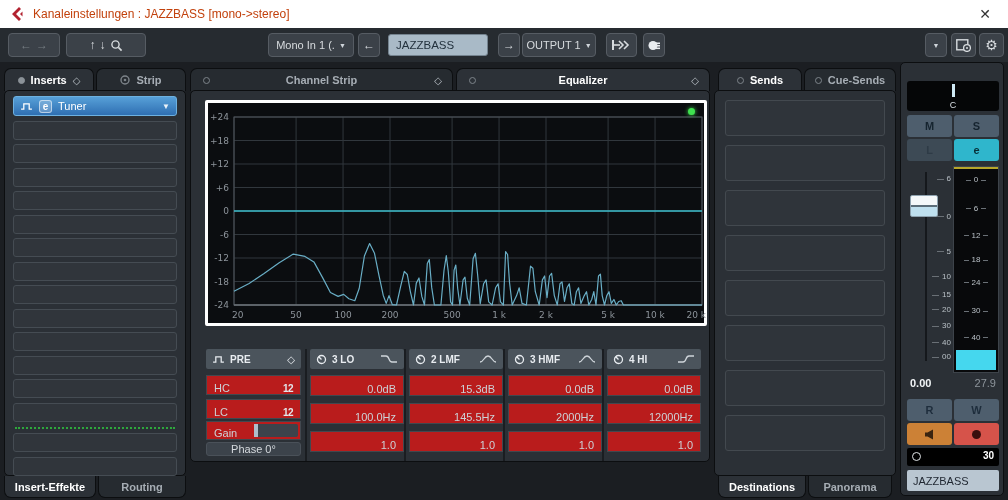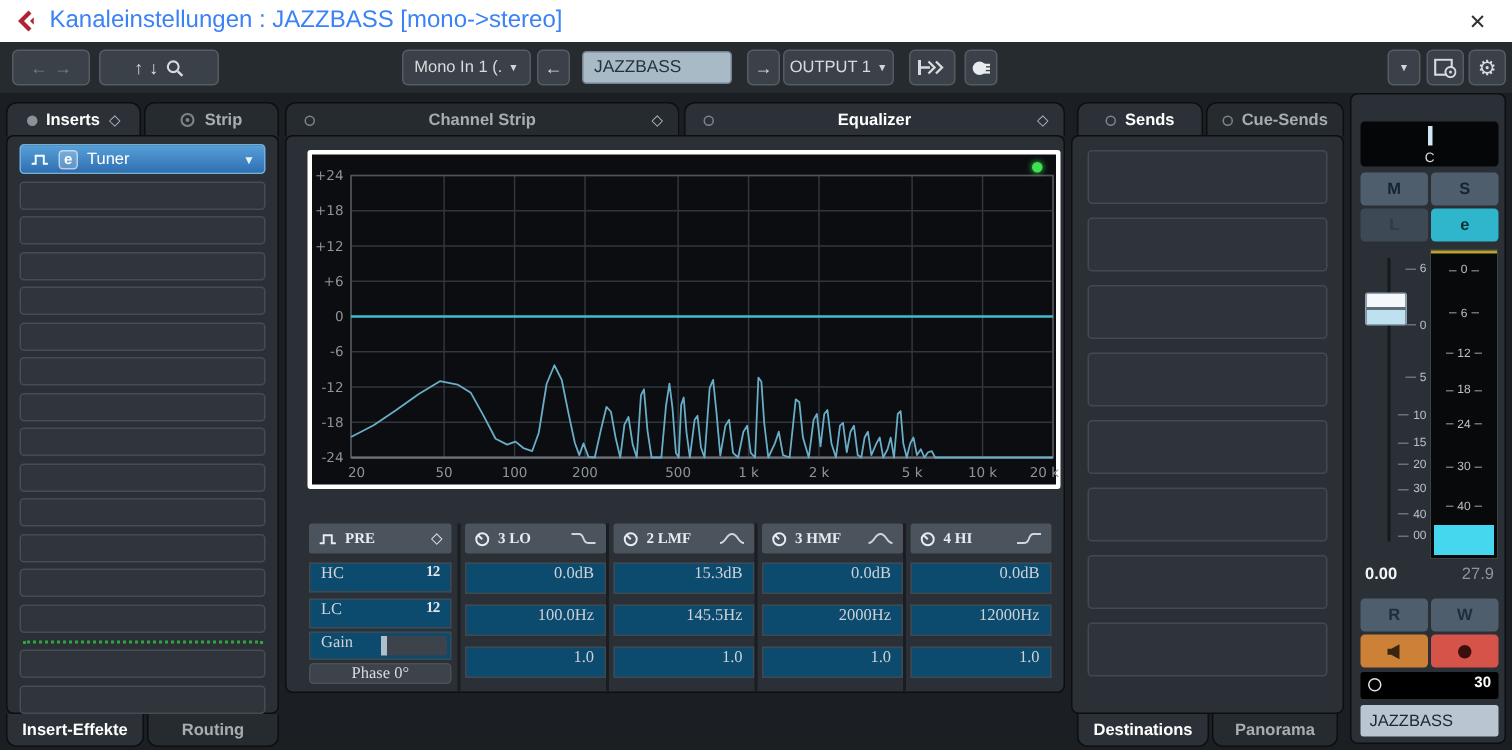--- a/index.html
+++ b/index.html
@@ -2,21 +2,21 @@
 <html><head>
 <meta charset="utf-8">
 <style>
   * { margin:0; padding:0; box-sizing:border-box; user-select:none; cursor:default; }
   html,body { width:1008px; height:500px; overflow:hidden; background:#1b1e22;
               font-family:"Liberation Sans","DejaVu Sans",sans-serif; }
 
   
   #titlebar { position:absolute; left:0; top:0; width:1008px; height:28px; background:#ffffff;
               display:flex; align-items:center; }
-  #title-text { font-size:16px; color:#3b82f6; margin-left:8px; }
+  #title-text { font-size:12px; color:#c2410c; margin-left:8px; }
   #close-btn { position:absolute; right:0; top:0; width:46px; height:28px; display:flex;
                align-items:center; justify-content:center; font-size:14px; color:#333; }
   #app-icon { margin-left:9px; }
 
   
   #toolbar { position:absolute; left:0; top:28px; width:1008px; height:34px; background:#262b30; }
   .tbtn { position:absolute; top:5px; height:24px; background:#3b4148; border:1px solid #565c63;
           border-radius:4px; display:flex; align-items:center; justify-content:center;
           color:#d7dbde; font-size:12px; gap:4px; }
   .tbtn .dim { color:#767d83; }
@@ -67,26 +67,26 @@
                border-radius:3px; }
 
   
   #eq-widget { position:absolute; left:14px; top:9px; width:502px; height:226px; background:#0b0d10;
                border:3px solid #ffffff; border-radius:2px; }
   #eq-active-dot { position:absolute; right:9px; top:5px; width:7px; height:7px; border-radius:50%;
                    background:#3fe04f; box-shadow:0 0 4px #3fe04f; }
 
   
   #bands { position:absolute; left:14px; top:258px; width:492px; height:112px; }
-  .col { position:absolute; top:0; height:112px;font-family:Liberation Serif, serif; }
+  .col { position:absolute; top:0; height:112px; }
   .band-header { position:absolute; left:0; right:0; top:0; height:20px; background:#4b545c;
                  border-radius:2px; display:flex; align-items:center; gap:5px; padding:0 6px;
                  color:#e8ecf0; font-size:10px; font-weight:bold; }
-  .field { position:absolute; left:0; right:0; background:#0c4a6e; border:1px solid #42484f;
-           border-radius:0; display:flex; align-items:flex-start; font-size:11px; color:#ccd2d7;
+  .field { position:absolute; left:0; right:0; background:#b91c1c; border:1px solid #42484f;
+           border-radius:0; display:flex; align-items:flex-end; font-size:11px; color:#ccd2d7;
            padding:0 7px; }
   .field.val { justify-content:flex-end; }
   .slope { margin-left:auto; font-size:10px; color:#e2e6ea; letter-spacing:-0.5px; font-weight:bold; }
   .gain-fill { position:absolute; left:53%; right:2px; top:2px; bottom:2px; background:#3c434b;
                border-radius:2px; }
   .gain-thumb { position:absolute; left:50%; top:2px; bottom:2px; width:4px; background:#aebecb; }
   .phase-btn { position:absolute; left:0; right:0; background:#3c434b; border:1px solid #4a5159;
                border-radius:3px; display:flex; align-items:center; justify-content:center;
                font-size:11px; color:#d6dade; }
   .vsep { position:absolute; top:0; width:2px; height:112px; background:#1a1d21; }

